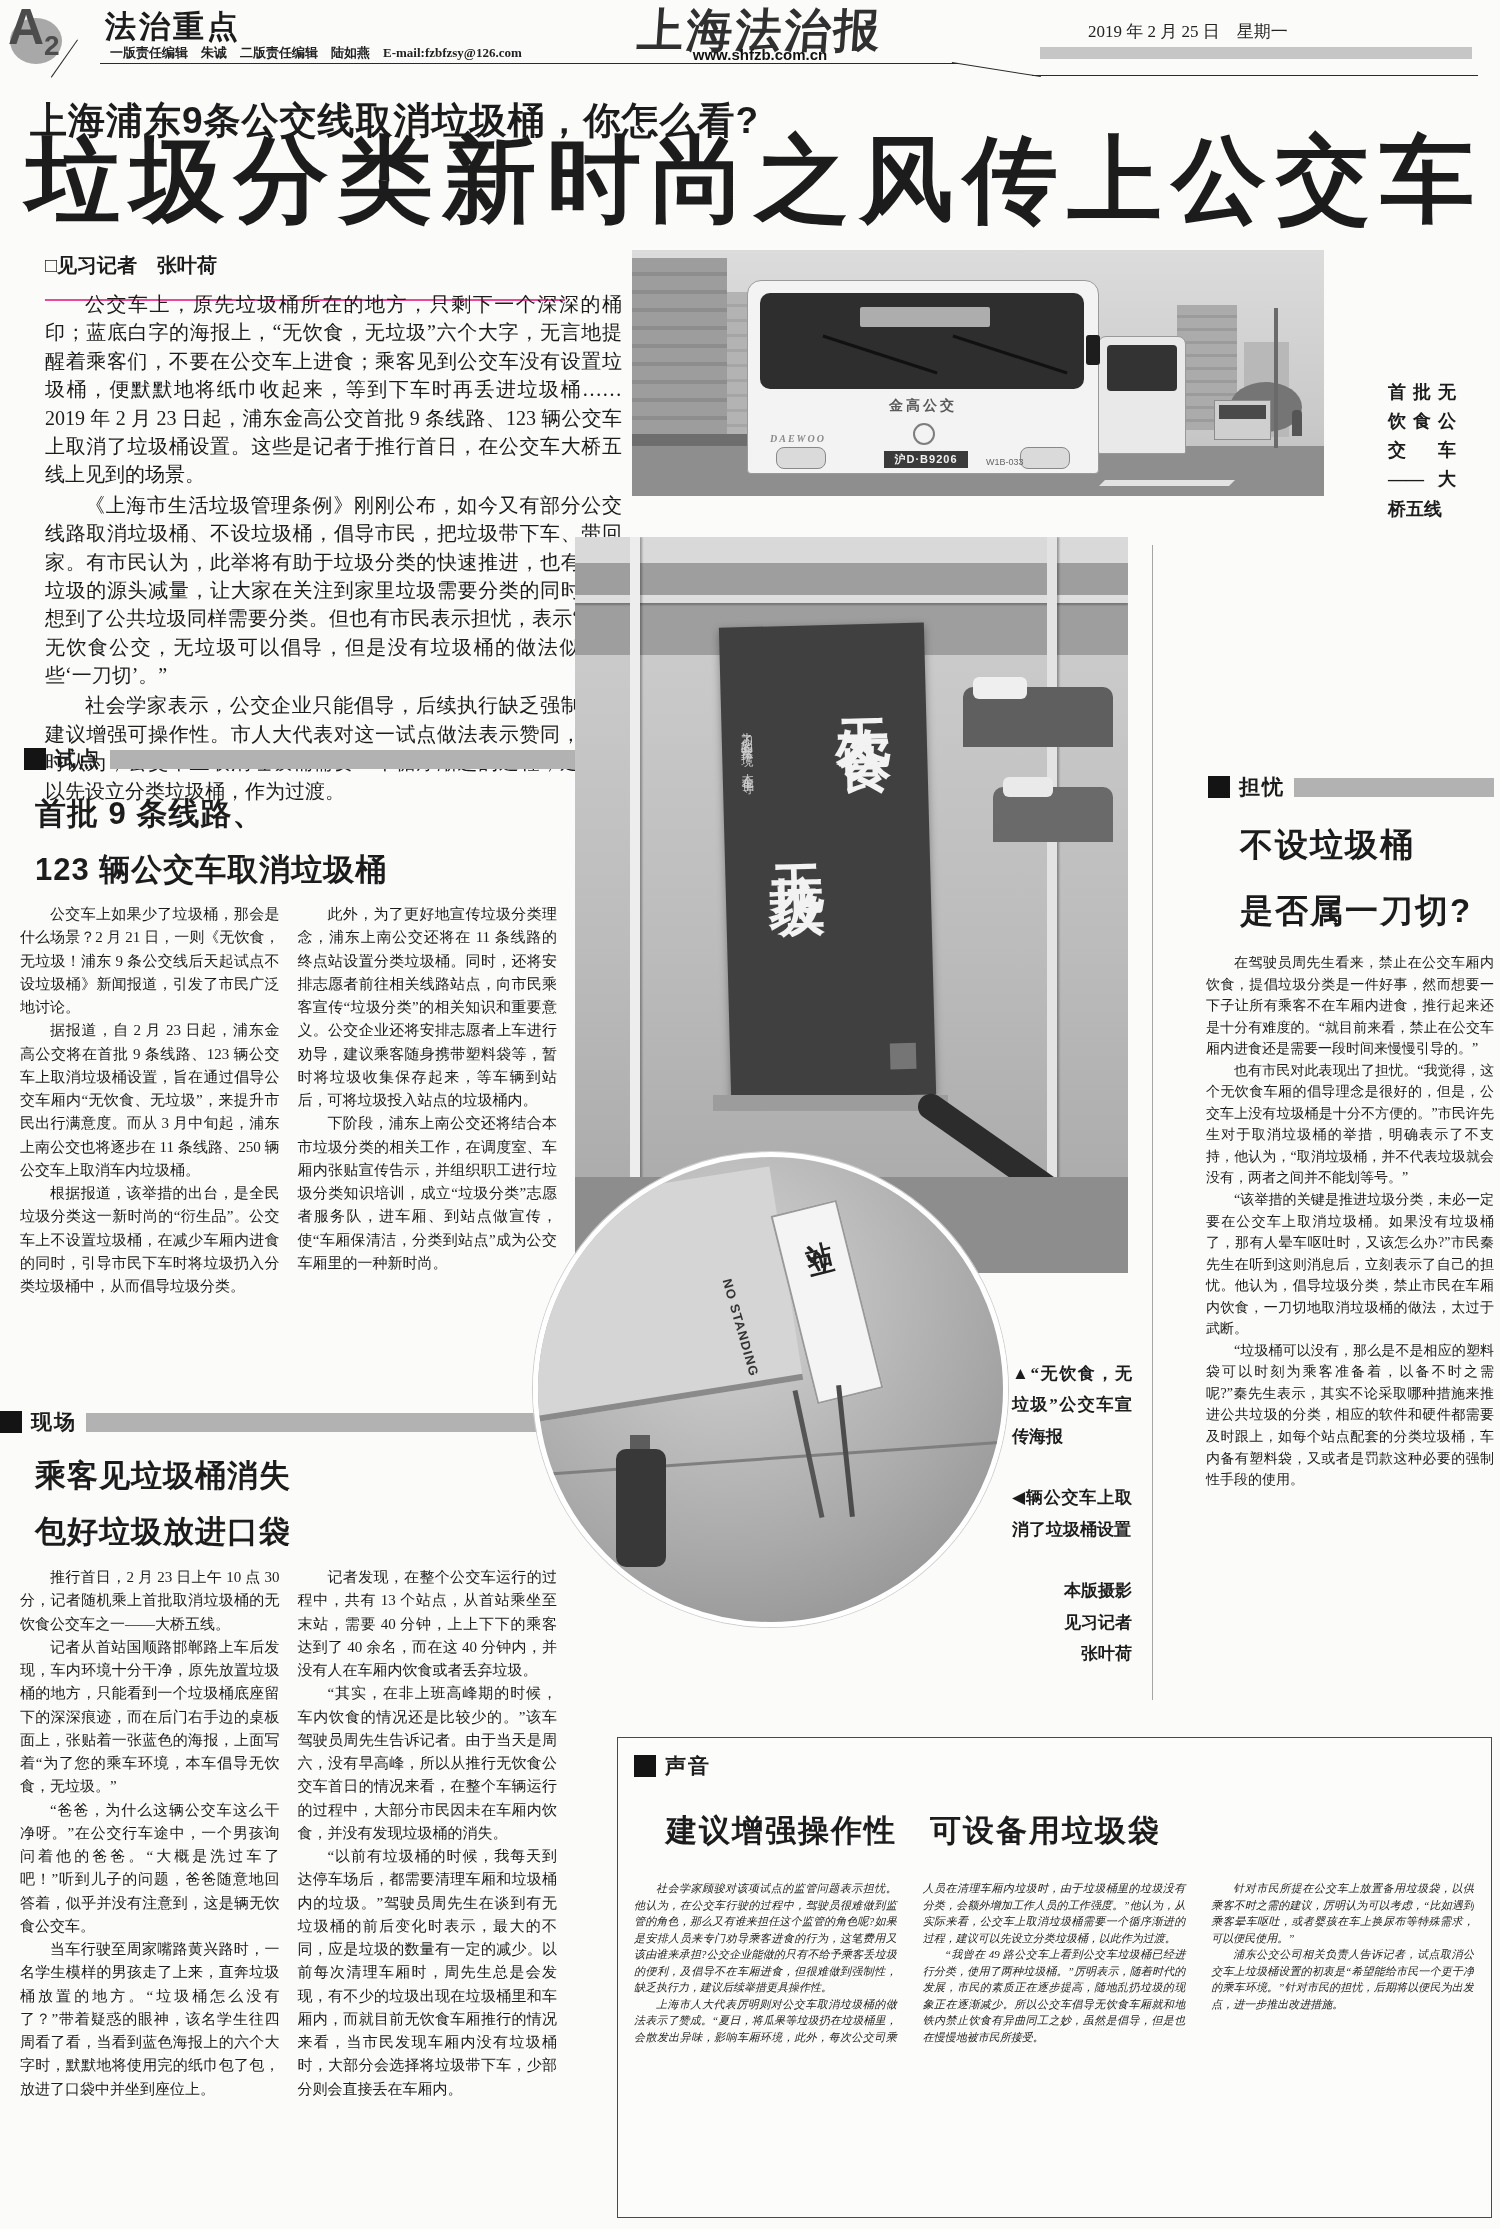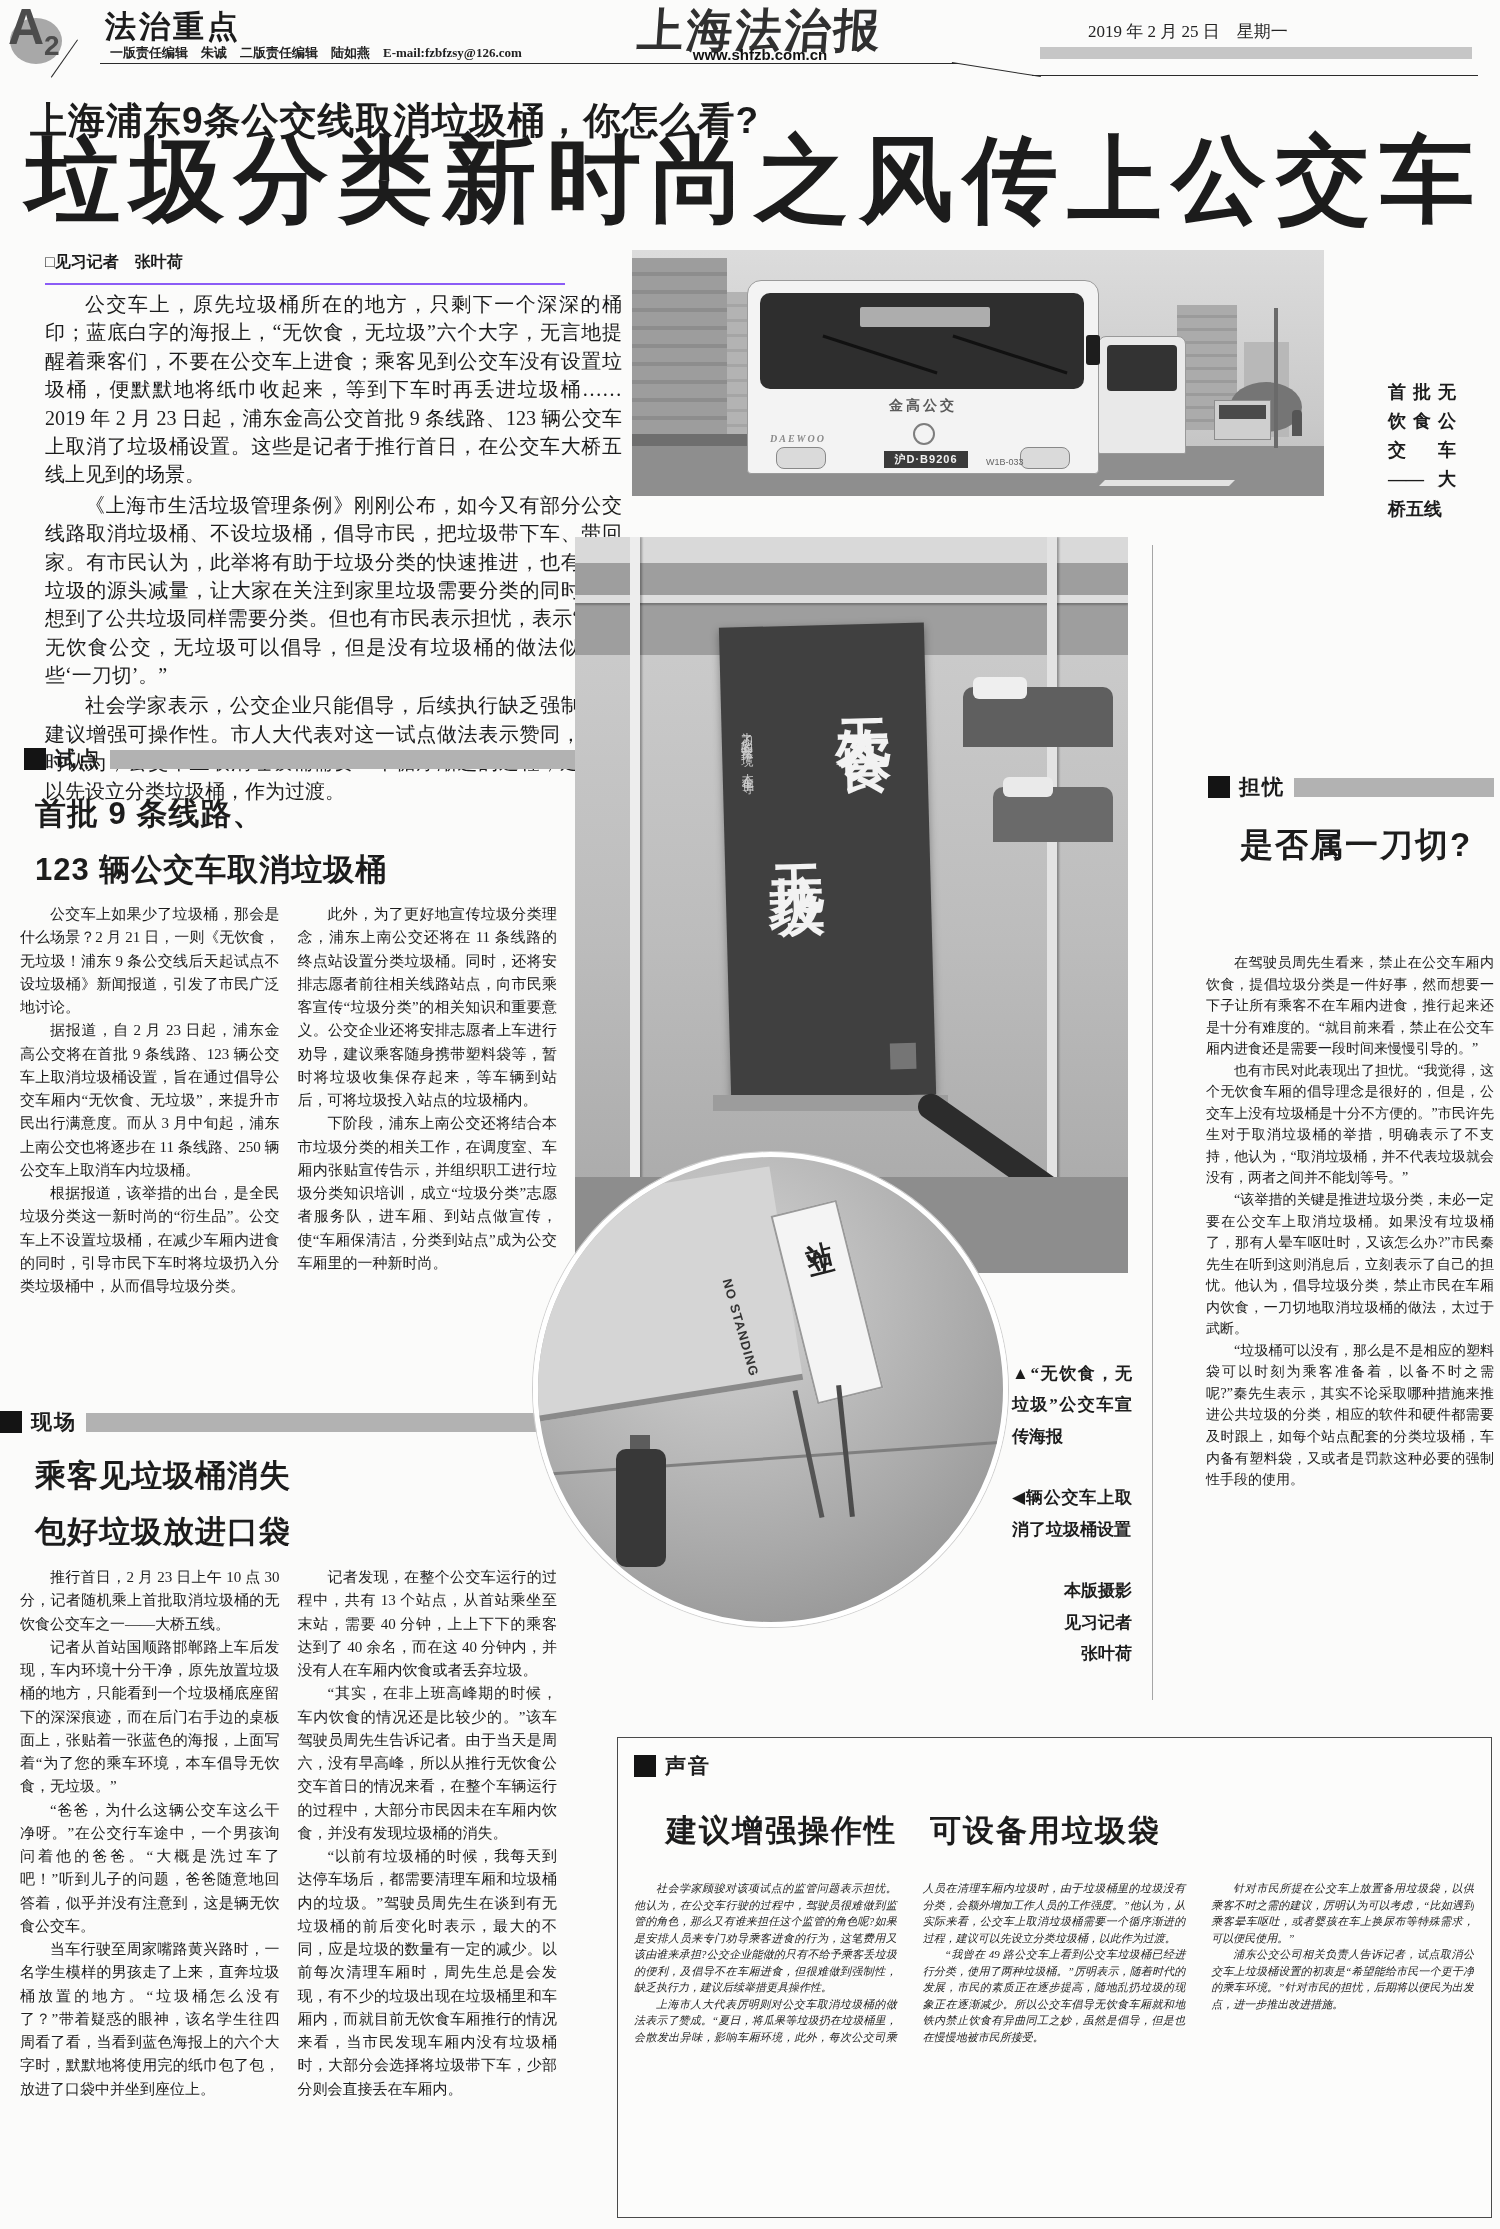--- a/index.html
+++ b/index.html
@@ -23,22 +23,22 @@
   .hrule{height:1px;background:#2b2b2b;}
   #rule-a{left:100px;top:63px;width:858px;}
   #rule-b{left:1032px;top:75px;width:446px;}
   #diag-a{left:952px;top:62px;width:90px;height:1px;background:#2b2b2b;transform:rotate(9deg);transform-origin:left top;}
   #diag-badge{left:78px;top:40px;width:46px;height:1px;background:#2b2b2b;transform:rotate(125deg);transform-origin:left top;}
 
   
   #kicker{left:30px;top:96px;font-size:37px;font-weight:900;letter-spacing:1px;}
   #headline{left:26px;top:132px;width:1448px;font-size:94px;font-weight:900;line-height:1.02;
             text-align:justify;text-align-last:justify;}
-  #lead-byline{left:45px;top:252px;width:520px;font-size:16px;font-weight:700;
-               border-bottom:2px solid #8b5cf6;padding-bottom:10px;}
+  #lead-byline{left:45px;top:252px;width:520px;font-size:20px;font-weight:700;
+               border-bottom:2px solid #ec4899;padding-bottom:20px;}
   #lead-body{left:45px;top:290px;width:577px;font-size:20px;line-height:1.42;}
   #lead-body p{margin-bottom:2px;}
 
   
   #top-photo{left:632px;top:250px;width:692px;height:246px;background:linear-gradient(#dcdcdc,#c9c9c9 70%,#bdbdbd);overflow:hidden;}
   .ph{position:absolute;}
   #tp-bldg1{left:0;top:8px;width:95px;height:238px;background:repeating-linear-gradient(#9d9d9d 0 14px,#8d8d8d 14px 18px);}
   #tp-bldg2{left:95px;top:42px;width:70px;height:204px;background:repeating-linear-gradient(#b3b3b3 0 12px,#a5a5a5 12px 15px);}
   #tp-bldg3{left:545px;top:55px;width:60px;height:125px;background:repeating-linear-gradient(#ababab 0 10px,#9b9b9b 10px 13px);}
   #tp-bldg4{left:612px;top:92px;width:45px;height:95px;background:#b8b8b8;}
@@ -295,20 +295,21 @@
     </div>
   </div>
 
   <div class="abs" id="vdivider"></div>
   <div class="abs sec-head" id="danyou-head">
     <span class="sec-sq"></span>
     <span class="sec-label hei">担忧</span>
     <span class="sec-bar"></span>
   </div>
   <div class="abs hei" id="danyou-title">
+    <div>不设垃圾桶</div>
     <div>是否属一刀切?</div>
   </div>
   <div class="abs" id="danyou-body">
     <p>在驾驶员周先生看来，禁止在公交车厢内饮食，提倡垃圾分类是一件好事，然而想要一下子让所有乘客不在车厢内进食，推行起来还是十分有难度的。“就目前来看，禁止在公交车厢内进食还是需要一段时间来慢慢引导的。”</p>
     <p>也有市民对此表现出了担忧。“我觉得，这个无饮食车厢的倡导理念是很好的，但是，公交车上没有垃圾桶是十分不方便的。”市民许先生对于取消垃圾桶的举措，明确表示了不支持，他认为，“取消垃圾桶，并不代表垃圾就会没有，两者之间并不能划等号。”</p>
     <p>“该举措的关键是推进垃圾分类，未必一定要在公交车上取消垃圾桶。如果没有垃圾桶了，那有人晕车呕吐时，又该怎么办?”市民秦先生在听到这则消息后，立刻表示了自己的担忧。他认为，倡导垃圾分类，禁止市民在车厢内饮食，一刀切地取消垃圾桶的做法，太过于武断。</p>
     <p>“垃圾桶可以没有，那么是不是相应的塑料袋可以时刻为乘客准备着，以备不时之需呢?”秦先生表示，其实不论采取哪种措施来推进公共垃圾的分类，相应的软件和硬件都需要及时跟上，如每个站点配套的分类垃圾桶，车内备有塑料袋，又或者是罚款这种必要的强制性手段的使用。</p>
   </div>
 
   <div class="abs" id="voice-box">

